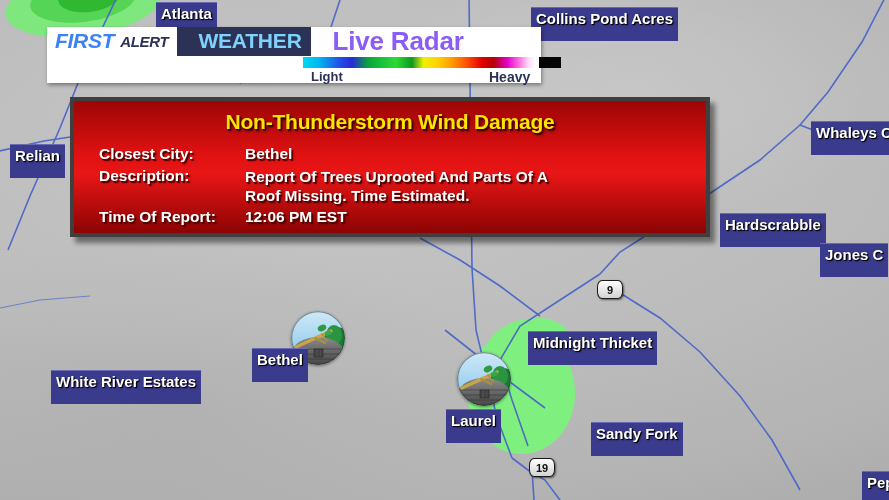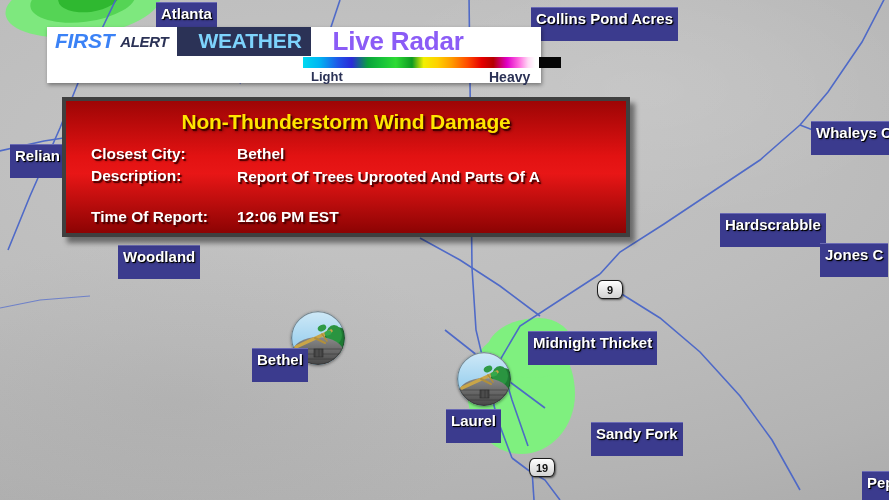--- a/index.html
+++ b/index.html
@@ -137,21 +137,21 @@
   }
   .scale-light{
     position:absolute;left:8px;top:12px;color:#2b3256;font-weight:bold;font-size:13px;
   }
   .scale-heavy{
     position:absolute;left:186px;top:12px;color:#2b3256;font-weight:bold;font-size:14px;
   }
 
   
   .alertbox{
-    position:absolute;left:62px;top:97px;width:568px;height:140px;
+    position:absolute;left:70px;top:97px;width:640px;height:140px;
     background:linear-gradient(to bottom,#9d0505 0%,#e21212 42%,#e81616 55%,#8c0303 100%);
     border:4px solid #3f3f3f;
     box-shadow:5px 6px 5px rgba(0,0,0,.45);
     box-sizing:border-box;
   }
   .alert-title{
     position:absolute;left:0;right:0;top:9px;
     text-align:center;
     color:#ffe500;font-weight:bold;font-size:21px;
     text-shadow:1.5px 1.5px 0 #4a0000, 2px 2px 3px rgba(0,0,0,.7);
@@ -277,23 +277,23 @@
       <circle cx="27" cy="27" r="26.4" fill="none" stroke="#2b2b2b" stroke-width="1.2" opacity="0.5"></circle>
     </svg>
   </div>
 
   <div class="city-label" style="left:156px;top:2px;">Atlanta</div>
   <div class="city-label" style="left:531px;top:7px;">Collins Pond Acres</div>
   <div class="city-label" style="left:811px;top:121px;">Whaleys C</div>
   <div class="city-label" style="left:10px;top:144px;">Relian</div>
   <div class="city-label" style="left:720px;top:213px;">Hardscrabble</div>
   <div class="city-label" style="left:820px;top:243px;text-align:right;">Jones C</div>
-  <div class="city-label" style="left:118px;top:245px;">Woodland</div>
   <div class="city-label" style="left:528px;top:331px;">Midnight Thicket</div>
   <div class="city-label" style="left:252px;top:348px;">Bethel</div>
+  <div class="city-label" style="left:51px;top:370px;">White River Estates</div>
   <div class="city-label" style="left:446px;top:409px;text-align:right;">Laurel</div>
   <div class="city-label" style="left:591px;top:422px;">Sandy Fork</div>
   <div class="city-label" style="left:862px;top:471px;">Pep</div>
 
   <div class="shield" style="left:597px;top:280px;">9</div>
   <div class="shield" style="left:529px;top:458px;">19</div>
 
   <div class="banner">
     <div class="banner-row1">
       <span class="b-first">FIRST</span>
@@ -313,19 +313,20 @@
 
   <div class="alertbox">
     <div class="alert-title">Non-Thunderstorm Wind Damage</div>
 
     <div class="alert-row al-k1">Closest City:</div>
     <div class="alert-row al-v1">Bethel</div>
 
     <div class="alert-row al-k2">Description:</div>
     <div class="alert-row al-v2">
       <div>Report Of Trees Uprooted And Parts Of A</div>
+      <div>Roof Missing. Time Estimated.</div>
     </div>
 
     <div class="alert-row al-k3">Time Of Report:</div>
     <div class="alert-row al-v3">12:06 PM EST</div>
   </div>
 
 </div>
 
 </body></html>

